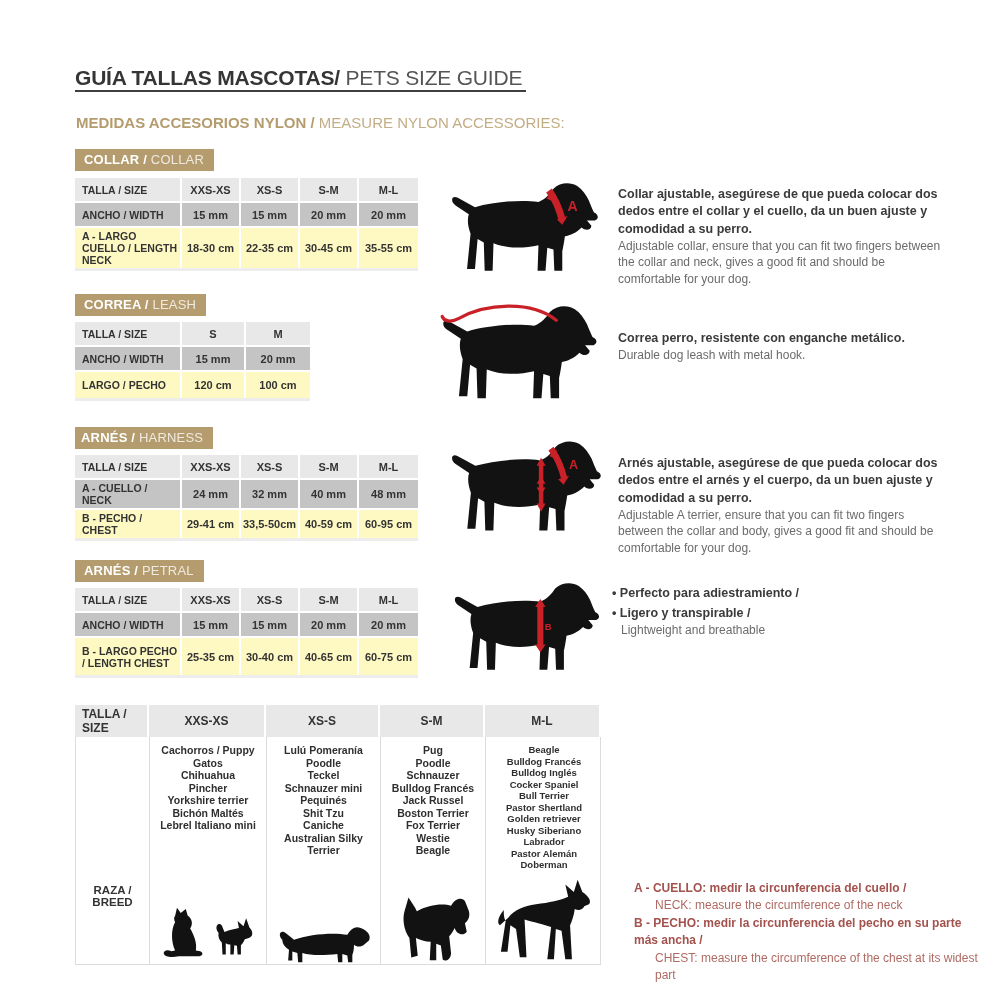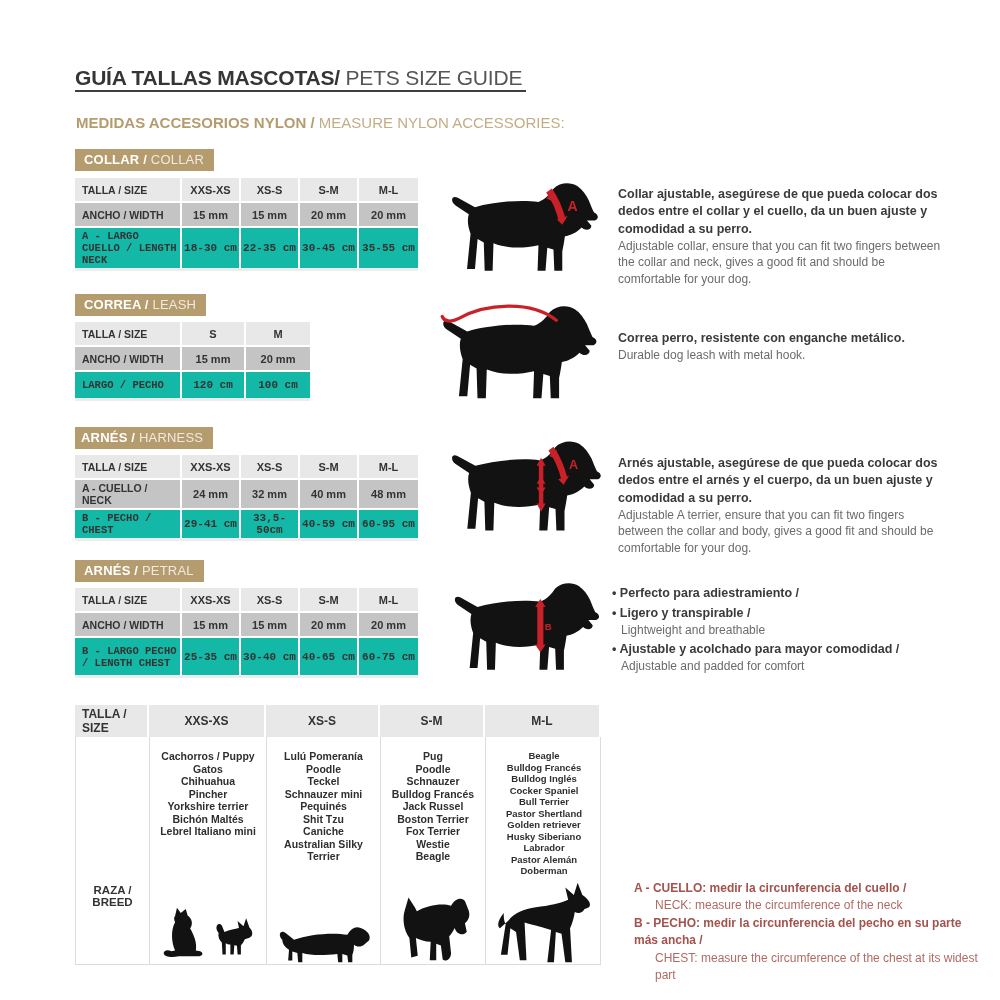--- a/index.html
+++ b/index.html
@@ -25,21 +25,21 @@
   .sz-table { position:absolute; display:flex; flex-direction:column; gap:2px; border-bottom:3px solid #ededed; }
   .sz-table .tr { display:grid; }
   .cols5 .tr { grid-template-columns:107px 59px 59px 59px 59px; }
   .cols3 .tr { grid-template-columns:107px 64px 64px; }
   .tc { display:flex; align-items:center; justify-content:center; text-align:center;
         font-size:11px; font-weight:bold; color:#333; border-right:2px solid #fff; padding:2px 1px; }
   .tr .tc:last-child { border-right:none; }
   .tc.label { justify-content:flex-start; text-align:left; padding-left:7px; font-size:10.5px; }
   .tr.head .tc { background:#e8e8e8; min-height:23px; }
   .tr.mid  .tc { background:#c4c4c4; min-height:23px; }
-  .tr.last .tc { background:#14b8a6; min-height:26px;font-family:Liberation Mono, monospace; }
+  .tr.last .tc { background:#fef9c3; min-height:26px; }
   .tr.tall .tc { min-height:37px; }
 
   
   .dog { position:absolute; }
   .marker { font-family:"Liberation Sans", sans-serif; font-weight:bold; fill:#c92128; }
 
   
   .desc { position:absolute; width:332px; font-size:12.5px; line-height:1.38; }
   .desc .es { font-weight:bold; color:#3a3a3a; }
   .desc .en { font-weight:normal; color:#6b6b6b; font-size:12px; }
@@ -49,21 +49,21 @@
   .bullets .es::before { content:"• "; }
   .bullets .en { font-weight:normal; color:#6b6b6b; font-size:12px; padding-left:9px; }
 
   
   .breed-table { position:absolute; left:75px; top:705px; width:526px; }
   .bt-head { display:grid; grid-template-columns:74px 117px 114px 105px 116px; }
   .bt-head .tc { background:#e8e8e8; min-height:31px; font-size:12px; }
   .bt-body { display:grid; grid-template-columns:74px 117px 114px 105px 116px;
              border:1px solid #dcdcdc; border-top:none; height:228px; }
   .bt-cell { border-right:1px solid #dcdcdc; display:flex; flex-direction:column; align-items:center;
-             justify-content:space-between; padding-top:13px; overflow:hidden; }
+             justify-content:space-between; padding-top:7px; overflow:hidden; }
   .bt-cell:last-child { border-right:none; }
   .bt-label { display:flex; align-items:center; justify-content:center; text-align:center;
               font-weight:bold; font-size:11.5px; color:#333; border-right:1px solid #dcdcdc; padding-top:90px; }
   .breed-list { white-space:pre-line; text-align:center; font-size:10.5px; font-weight:bold;
                 color:#2f2f2f; line-height:12.5px; }
   .breed-list.small { font-size:9.5px; line-height:11.5px; }
   .sil-row { display:flex; align-items:flex-end; justify-content:center; gap:6px; width:100%; }
 
   
   .notes { position:absolute; left:634px; top:880px; width:350px; font-size:12px; line-height:1.45; color:#a3524d; }
@@ -254,24 +254,20 @@
     <text class="marker" x="108" y="58" font-size="11">B</text>
   </svg>
 
   <div class="bullets" style="left:612px; top:585px;">
     <div class="row">
       <div class="es">Perfecto para adiestramiento /</div>
     </div>
     <div class="row">
       <div class="es">Ligero y transpirable /</div>
       <div class="en">Lightweight and breathable</div>
-    </div>
-    <div class="row">
-      <div class="es">Ajustable y acolchado para mayor comodidad /</div>
-      <div class="en">Adjustable and padded for comfort</div>
     </div>
   </div>
 
   <div class="breed-table">
     <div class="bt-head">
       <div class="tc label">TALLA /  SIZE</div>
       <div class="tc">XXS-XS</div>
       <div class="tc">XS-S</div>
       <div class="tc">S-M</div>
       <div class="tc">M-L</div>

